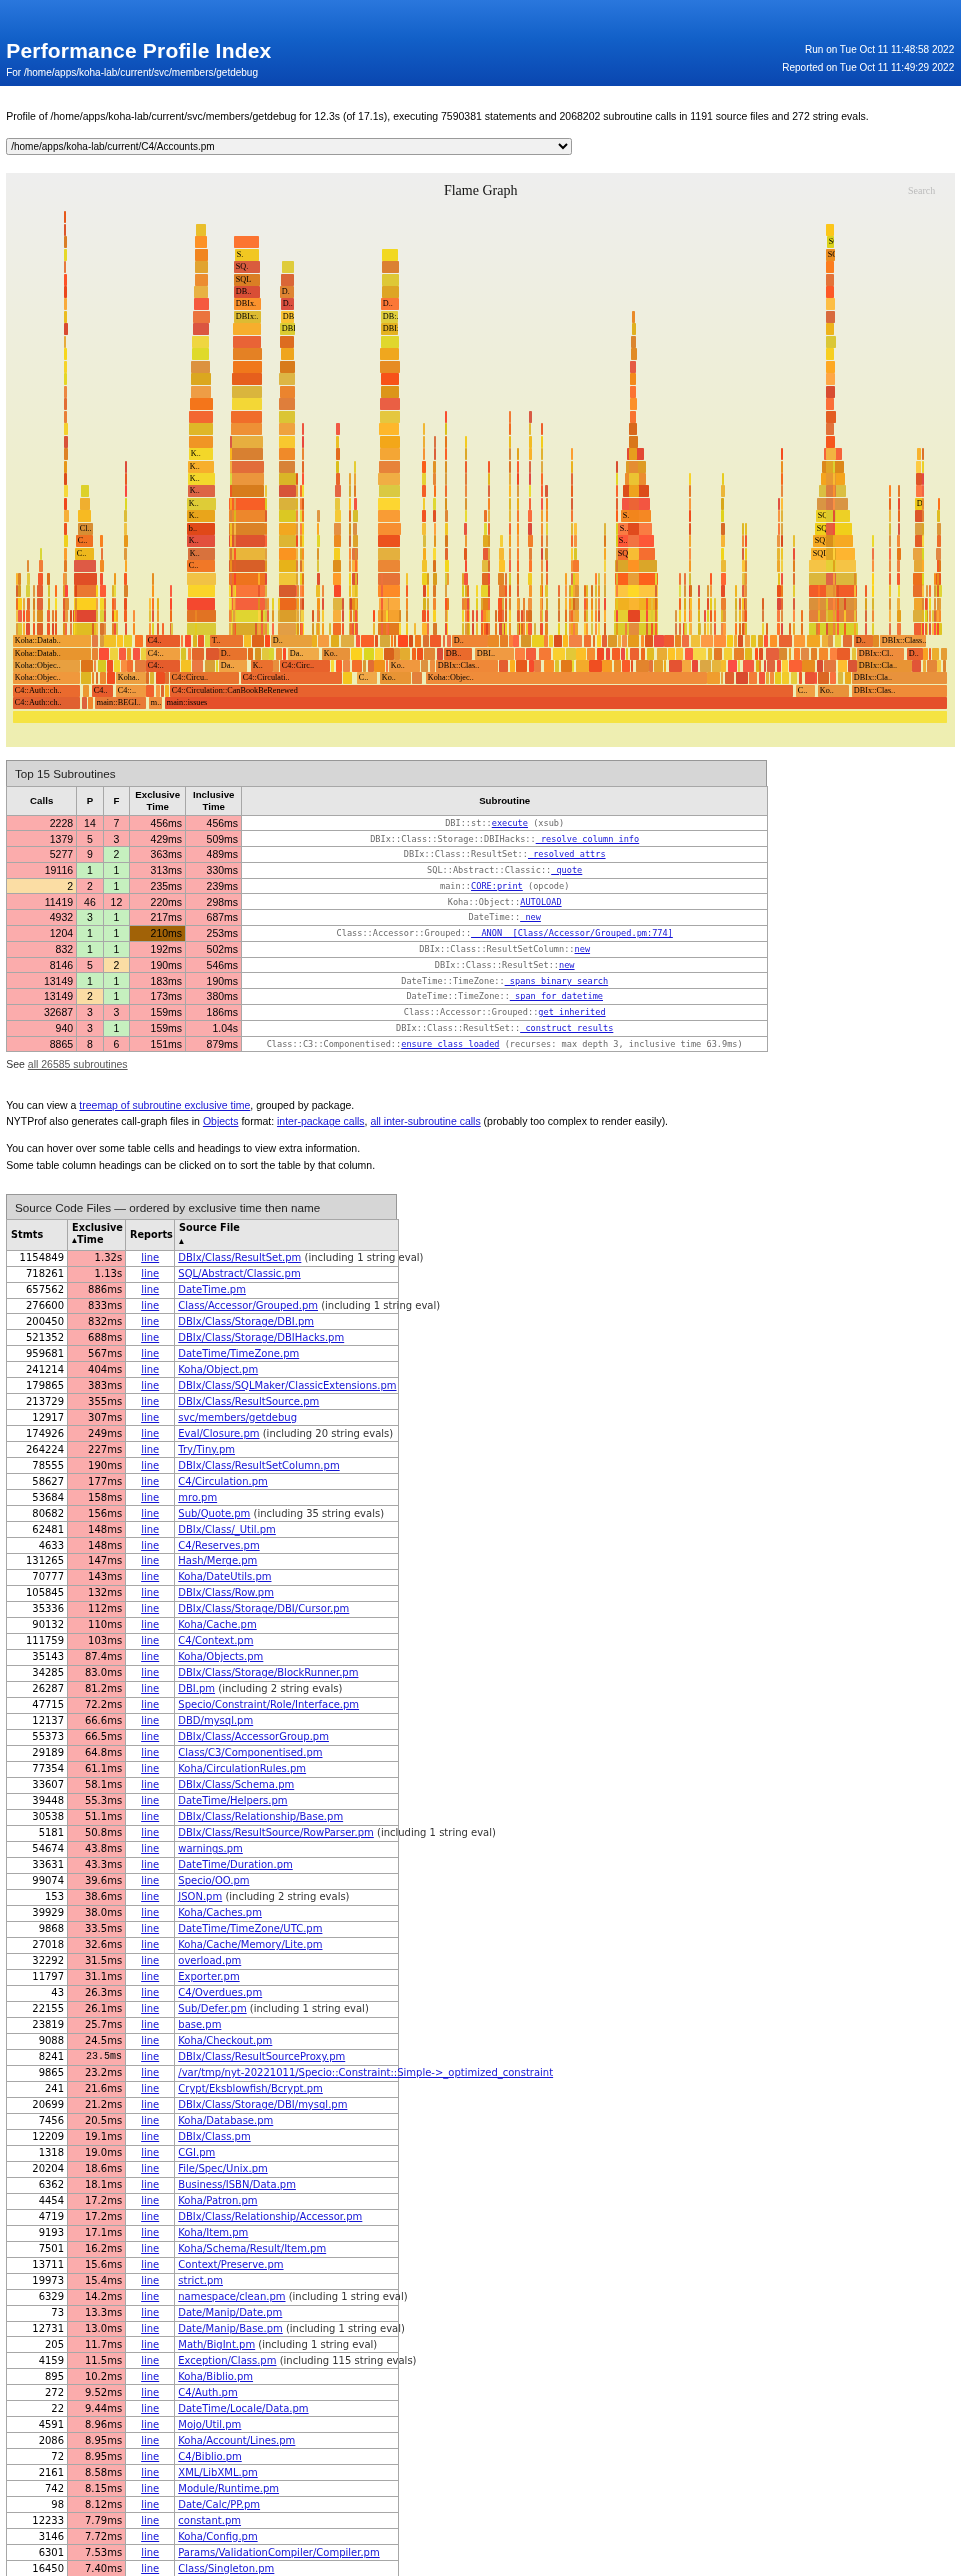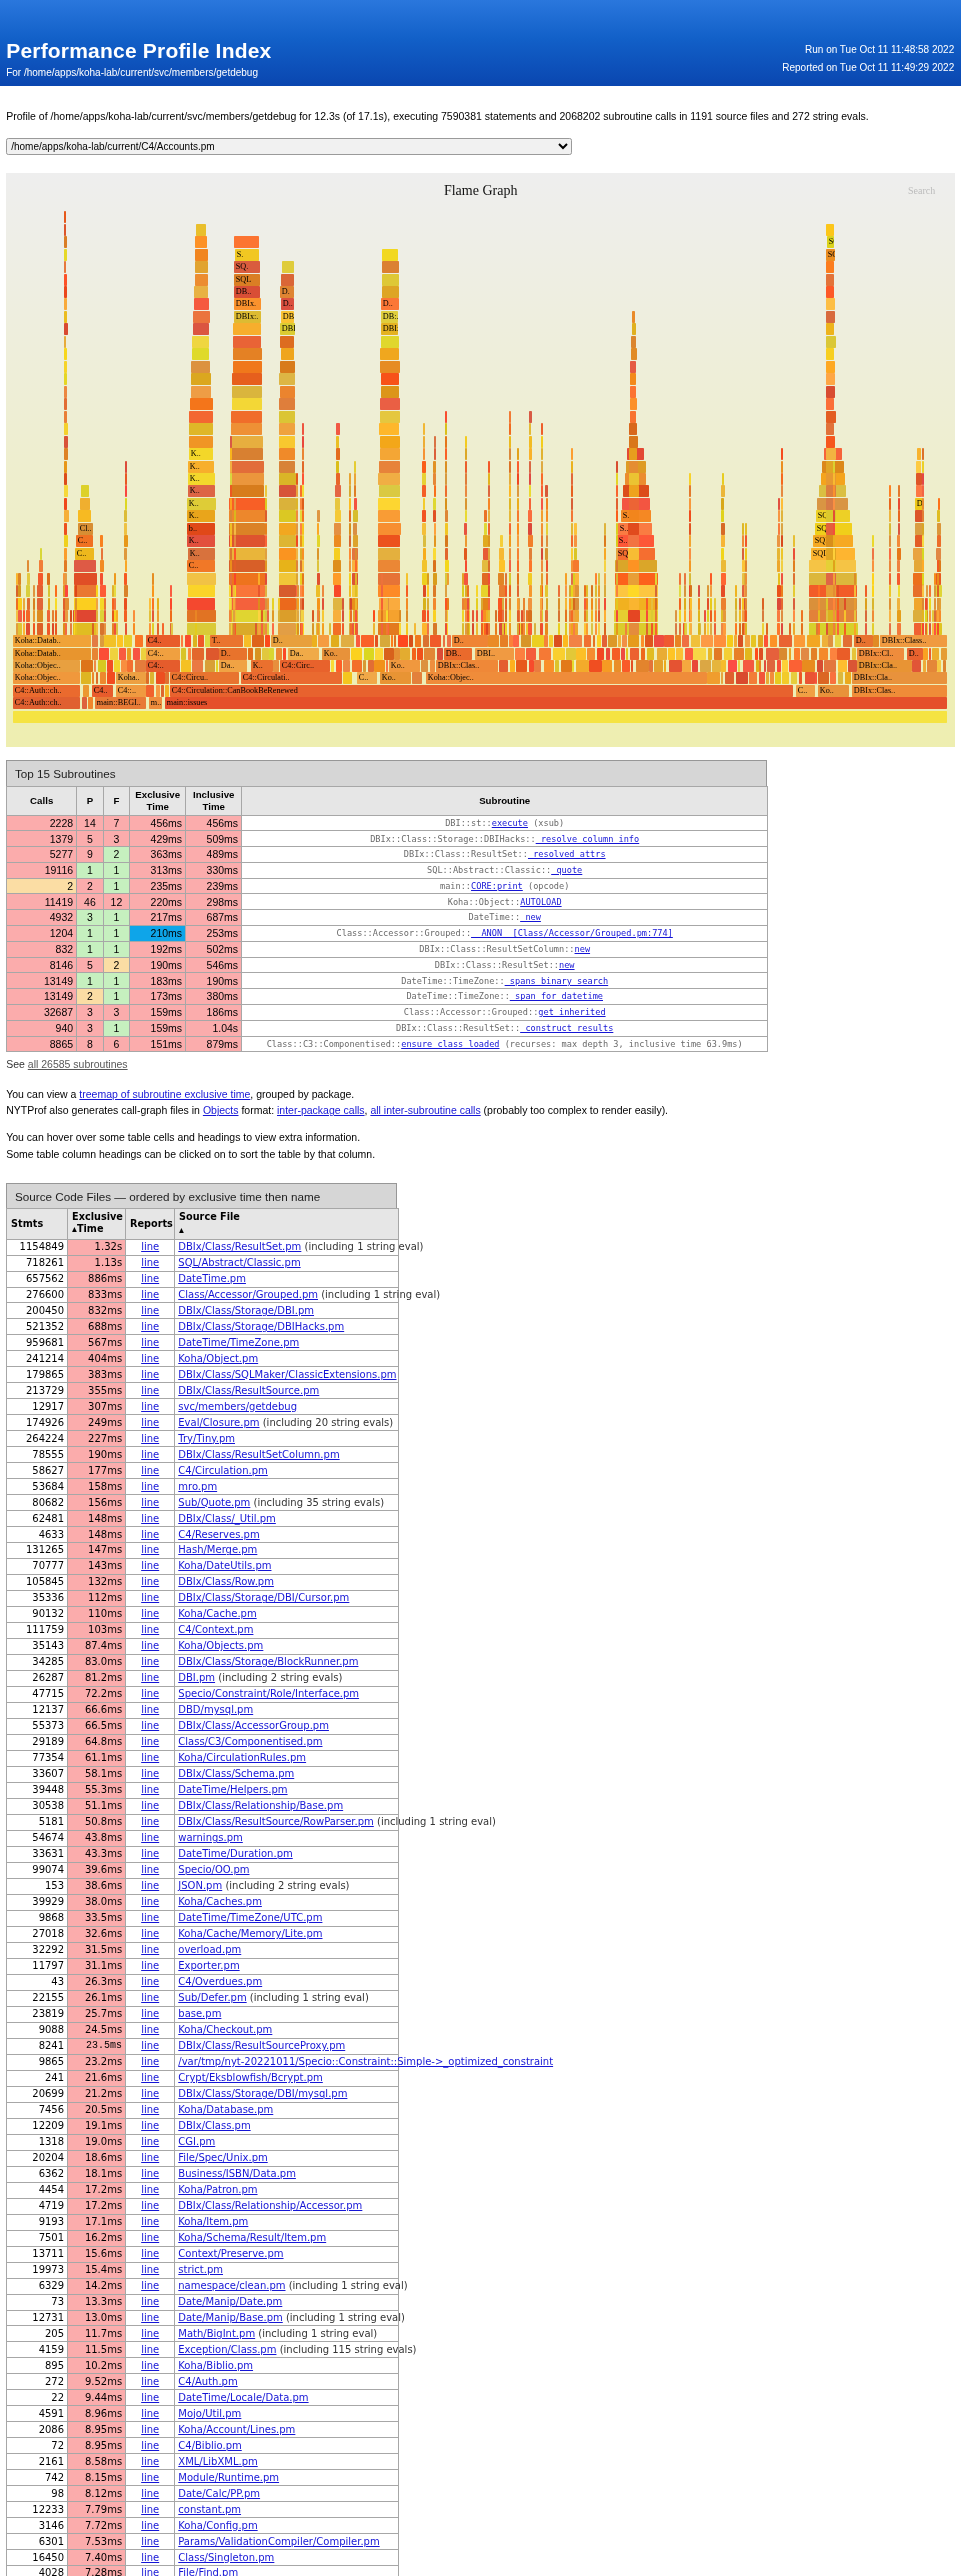--- a/index.html
+++ b/index.html
@@ -361,21 +361,21 @@
         <div class="fbox" style="left: 764px; top: 462px; width: 7px; background: rgb(252, 147, 39);"></div>
         <div class="fbox" style="left: 773px; top: 462px; width: 12.5px; background: rgb(233, 100, 50);"></div>
         <div class="fbox" style="left: 788px; top: 462px; width: 11px; background: rgb(251, 154, 54);"></div>
         <div class="fbox" style="left: 801px; top: 462px; width: 12.5px; background: rgb(242, 167, 34);"></div>
         <div class="fbox" style="left: 816px; top: 462px; width: 5.5px; background: rgb(238, 176, 57);"></div>
         <div class="fbox" style="left: 822px; top: 462px; width: 4.7px; background: rgb(223, 145, 63);"></div>
         <div class="fbox" style="left: 829px; top: 462px; width: 5.5px; background: rgb(230, 214, 69);"></div>
         <div class="fbox" style="left: 837px; top: 462px; width: 8.6px; background: rgb(226, 110, 51);"></div>
         <div class="fbox" style="left: 848px; top: 462px; width: 18.7px; background: rgb(232, 114, 46);"><i>D..</i></div>
         <div class="fbox" style="left: 867px; top: 462px; width: 6.2px; background: rgb(225, 139, 36);"></div>
-        <div class="fbox" style="left: 874px; top: 462px; width: 67px; background: rgb(240, 154, 64);"><i>DBIx::Class..</i></div>
+        <div class="fbox" style="left: 874px; top: 462px; width: 46px; background: rgb(240, 154, 64);"><i>DBIx::Class..</i></div>
         <div class="fbox" style="left: 58px; top: 450px; width: 3.1px; background: rgb(243, 104, 66);"></div>
         <div class="fbox" style="left: 58px; top: 437px; width: 3.9px; background: rgb(231, 156, 64);"></div>
         <div class="fbox" style="left: 58px; top: 425px; width: 4.7px; background: rgb(228, 140, 50);"></div>
         <div class="fbox" style="left: 58px; top: 412px; width: 3.9px; background: rgb(253, 70, 61);"></div>
         <div class="fbox" style="left: 58px; top: 400px; width: 3.1px; background: rgb(225, 156, 69);"></div>
         <div class="fbox" style="left: 58px; top: 387px; width: 3.1px; background: rgb(226, 121, 36);"></div>
         <div class="fbox" style="left: 58px; top: 375px; width: 3.1px; background: rgb(251, 157, 43);"></div>
         <div class="fbox" style="left: 58px; top: 362px; width: 3.9px; background: rgb(239, 209, 31);"></div>
         <div class="fbox" style="left: 58px; top: 350px; width: 3.1px; background: rgb(237, 80, 30);"></div>
         <div class="fbox" style="left: 58px; top: 337px; width: 4.7px; background: rgb(246, 175, 57);"></div>
@@ -1675,21 +1675,21 @@
           <td class="ctr" style="background: rgb(198, 240, 191);">3</td>
           <td class="ctr" style="background: rgb(198, 240, 191);">1</td>
           <td class="num" style="background: rgb(251, 172, 172);">217ms</td>
           <td class="num" style="background: rgb(251, 172, 172);">687ms</td>
           <td class="subcell"><span>DateTime::</span><a style="text-decoration: underline; cursor: pointer;">_new</a></td>
         </tr>
         <tr>
           <td class="num" style="background: rgb(251, 172, 172);">1204</td>
           <td class="ctr" style="background: rgb(198, 240, 191);">1</td>
           <td class="ctr" style="background: rgb(198, 240, 191);">1</td>
-          <td class="num" style="background: #0ea5e9;">210ms</td>
+          <td class="num" style="background: #a16207;">210ms</td>
           <td class="num" style="background: rgb(251, 172, 172);">253ms</td>
           <td class="subcell"><span>Class::Accessor::Grouped::</span><a style="text-decoration: underline; cursor: pointer; text-align: center;">__ANON__[Class/Accessor/Grouped.pm:774]</a></td>
         </tr>
         <tr>
           <td class="num" style="background: rgb(251, 172, 172);">832</td>
           <td class="ctr" style="background: rgb(198, 240, 191);">1</td>
           <td class="ctr" style="background: rgb(198, 240, 191);">1</td>
           <td class="num" style="background: rgb(251, 172, 172);">192ms</td>
           <td class="num" style="background: rgb(251, 172, 172);">502ms</td>
           <td class="subcell"><span>DBIx::Class::ResultSetColumn::</span><a style="text-decoration: underline; cursor: pointer;">new</a></td>
@@ -1739,21 +1739,21 @@
           <td class="ctr" style="background: rgb(251, 172, 172);">8</td>
           <td class="ctr" style="background: rgb(251, 172, 172);">6</td>
           <td class="num" style="background: rgb(251, 172, 172);">151ms</td>
           <td class="num" style="background: rgb(251, 172, 172);">879ms</td>
           <td class="subcell"><span>Class::C3::Componentised::</span><a style="text-decoration: underline; cursor: pointer;">ensure_class_loaded</a><span> (recurses: max depth 3, inclusive time 63.9ms)</span></td>
         </tr>
       </tbody>
   </table>
   <div class="seeall" id="seeAll"><span>See </span><a style="color: rgb(88, 88, 88);">all 26585 subroutines</a></div>
 
-  <p class="para" id="p1" style="margin-top:17px"><span>You can view a </span><a style="color: rgb(21, 21, 214);">treemap of subroutine exclusive time</a><span>, grouped by package.</span></p>
+  <p class="para" id="p1" style="margin-top:28px"><span>You can view a </span><a style="color: rgb(21, 21, 214);">treemap of subroutine exclusive time</a><span>, grouped by package.</span></p>
   <p class="para tight" id="p2"><span>NYTProf also generates call-graph files in </span><a style="color: rgb(21, 21, 214);">Objects</a><span> format: </span><a style="color: rgb(21, 21, 214);">inter-package calls</a><span>, </span><a style="color: rgb(21, 21, 214);">all inter-subroutine calls</a><span> (probably too complex to render easily).</span></p>
   <p class="para" id="p3" style="margin-top:11.7px"><span>You can hover over some table cells and headings to view extra information.</span></p>
   <p class="para tight" id="p4"><span>Some table column headings can be clicked on to sort the table by that column.</span></p>
 
   <div class="tbar" style="width:391px;margin-top:21px">Source Code Files — ordered by exclusive time then name</div>
   <table class="src">
     <colgroup>
       <col style="width:61px">
         <col style="width:58px">
         <col style="width:49px">

